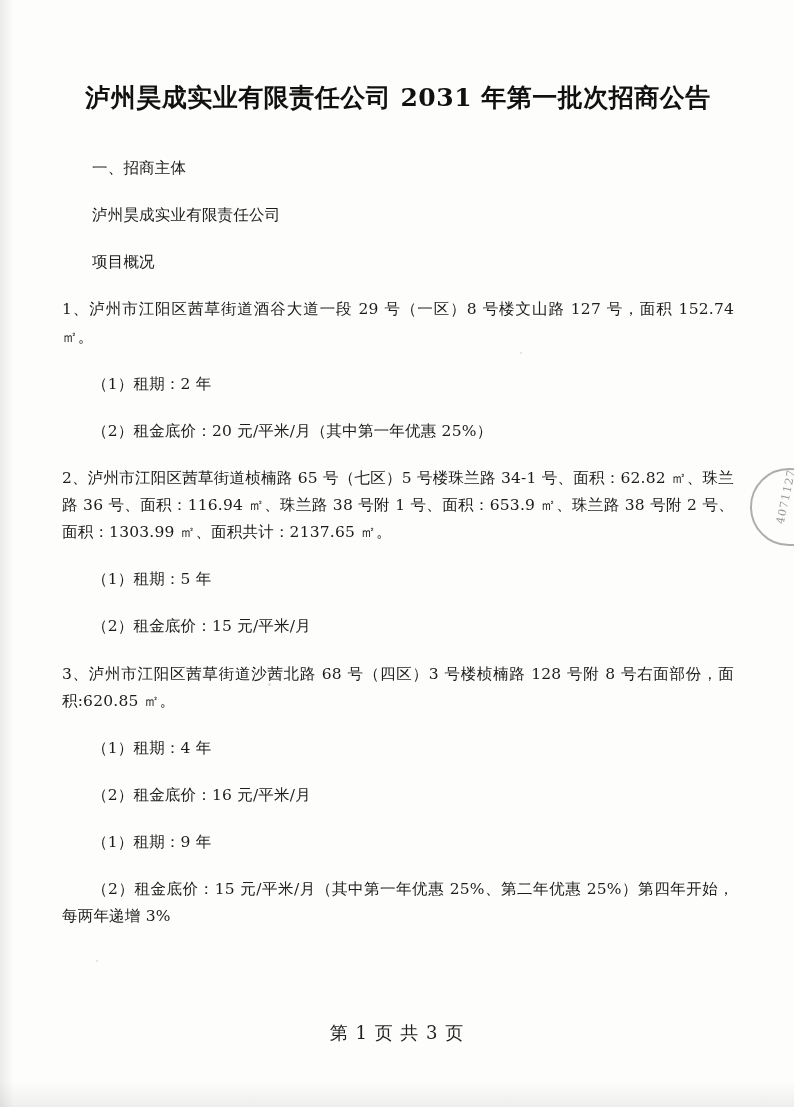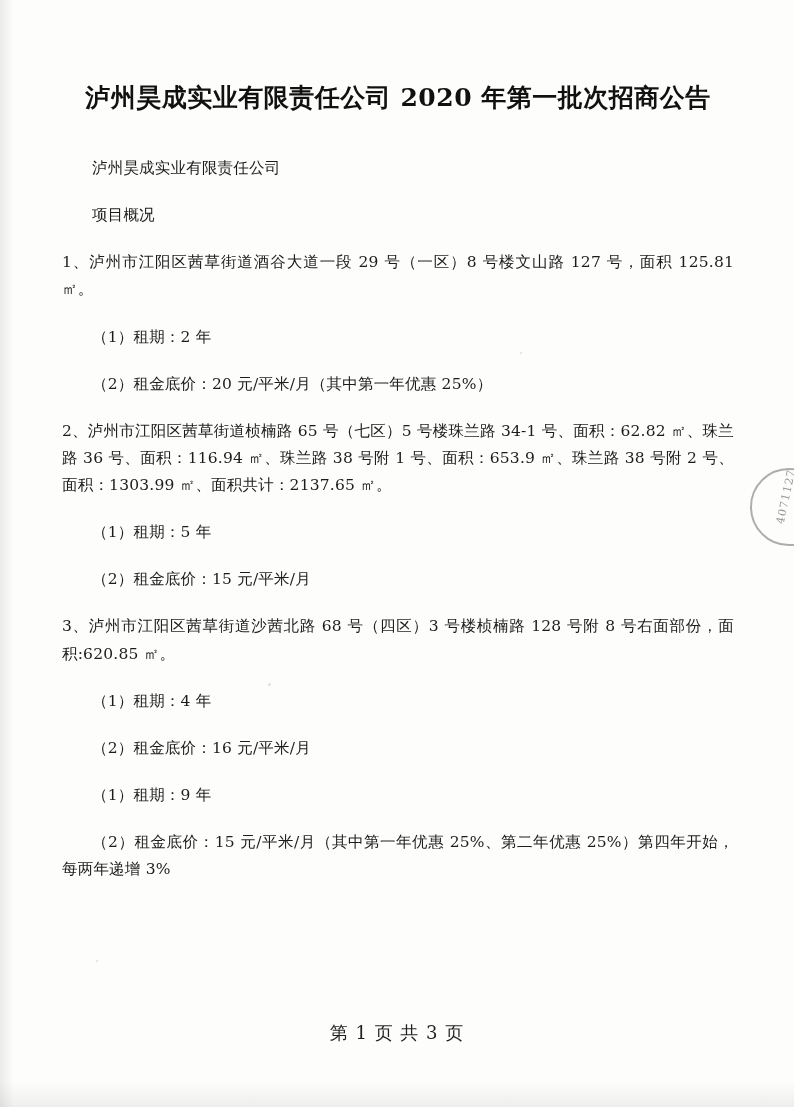--- a/index.html
+++ b/index.html
@@ -109,27 +109,28 @@
 
   <div class="dust" style="left:268px; top:683px; width:3px; height:3px;"></div>
   <div class="dust" style="left:520px; top:352px; width:2px; height:2px;"></div>
   <div class="dust" style="left:96px; top:960px; width:2px; height:2px;"></div>
 
   <div class="stamp">
     <span class="stamp-text">4071127</span>
   </div>
 
   <div class="content">
-    <h1 class="doc-title">泸州昊成实业有限责任公司 2020 年第一批次招商公告</h1>
+    <h1 class="doc-title">泸州昊成实业有限责任公司 2031 年第一批次招商公告</h1>
 
     <div class="body-block">
+      <p class="para indent1">一、招商主体</p>
       <p class="para indent1">泸州昊成实业有限责任公司</p>
       <p class="para indent1">项目概况</p>
 
-      <p class="para flush">1、泸州市江阳区茜草街道酒谷大道一段 29 号（一区）8 号楼文山路 127 号，面积 125.81 ㎡。</p>
+      <p class="para flush">1、泸州市江阳区茜草街道酒谷大道一段 29 号（一区）8 号楼文山路 127 号，面积 152.74 ㎡。</p>
       <p class="para indent2">（1）租期：2 年</p>
       <p class="para indent2">（2）租金底价：20 元/平米/月（其中第一年优惠 25%）</p>
 
       <p class="para flush">2、泸州市江阳区茜草街道桢楠路 65 号（七区）5 号楼珠兰路 34-1 号、面积：62.82 ㎡、珠兰路 36 号、面积：116.94 ㎡、珠兰路 38 号附 1 号、面积：653.9 ㎡、珠兰路 38 号附 2 号、面积：1303.99 ㎡、面积共计：2137.65 ㎡。</p>
       <p class="para indent2">（1）租期：5 年</p>
       <p class="para indent2">（2）租金底价：15 元/平米/月</p>
 
       <p class="para flush">3、泸州市江阳区茜草街道沙茜北路 68 号（四区）3 号楼桢楠路 128 号附 8 号右面部份，面积:620.85 ㎡。</p>
       <p class="para indent2">（1）租期：4 年</p>
       <p class="para indent2">（2）租金底价：16 元/平米/月</p>

